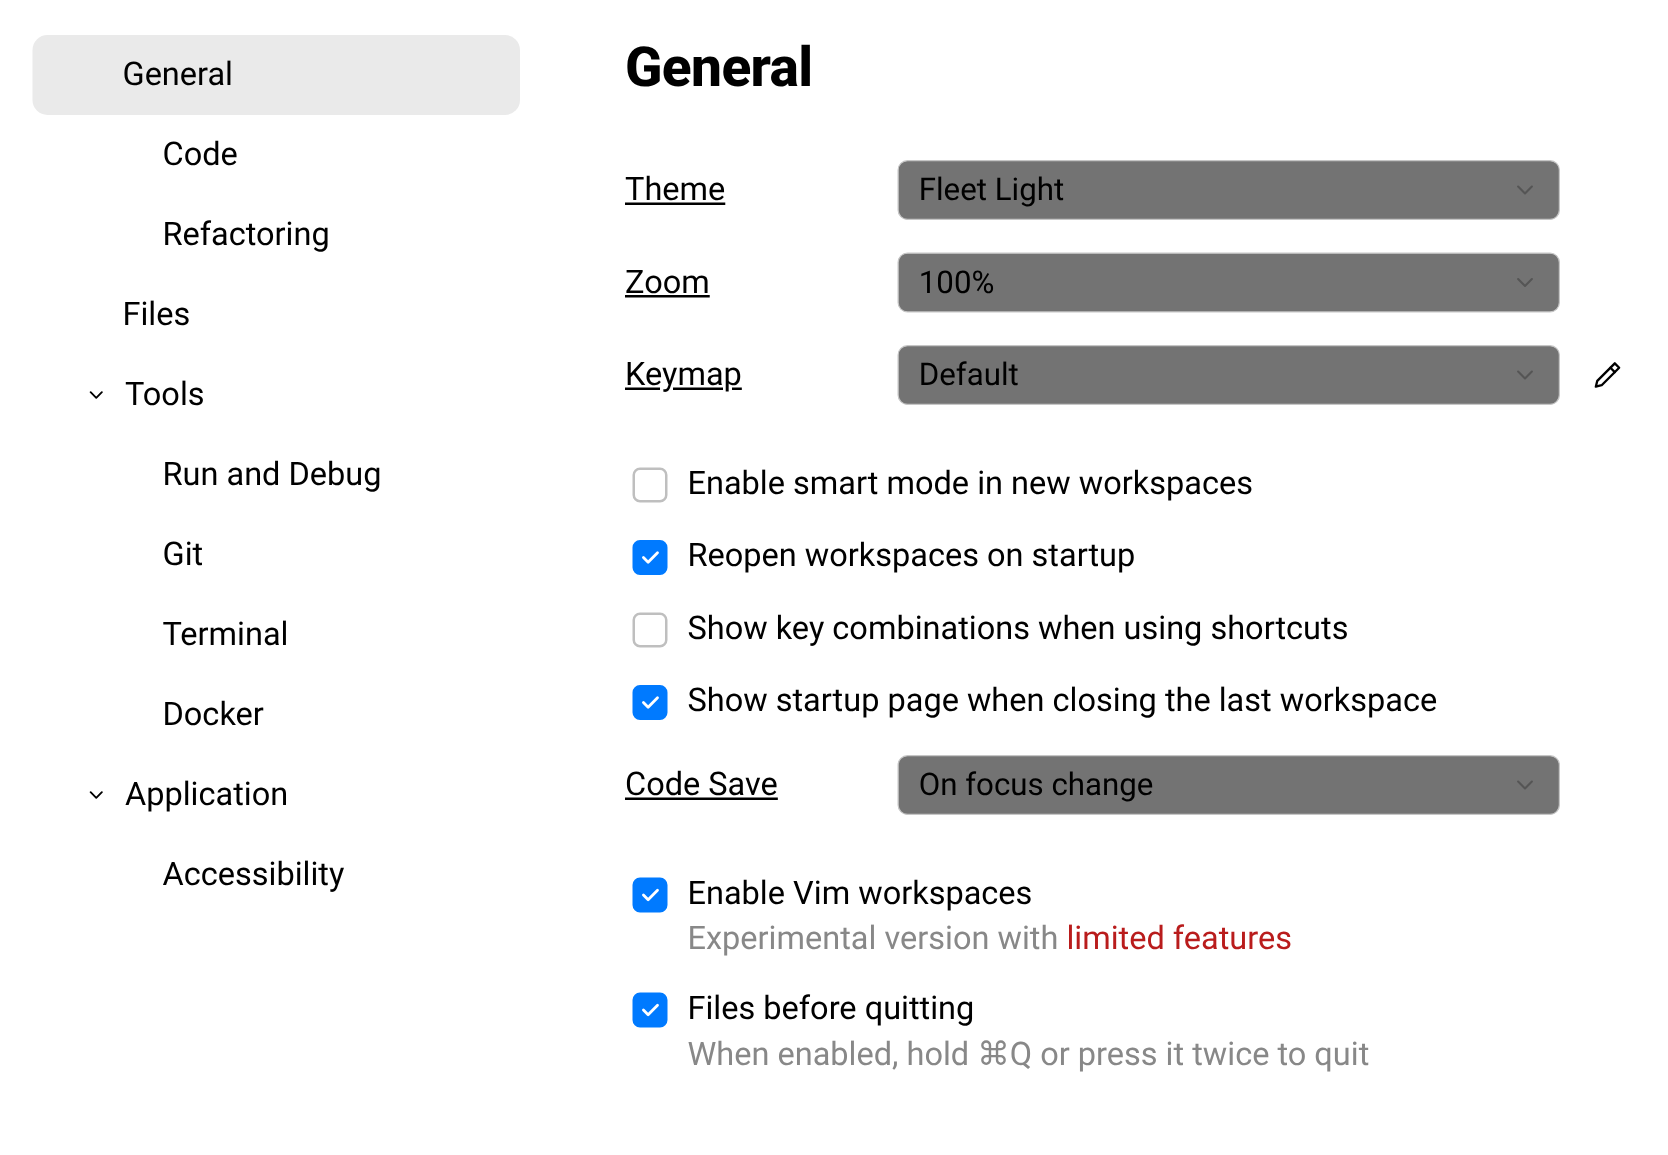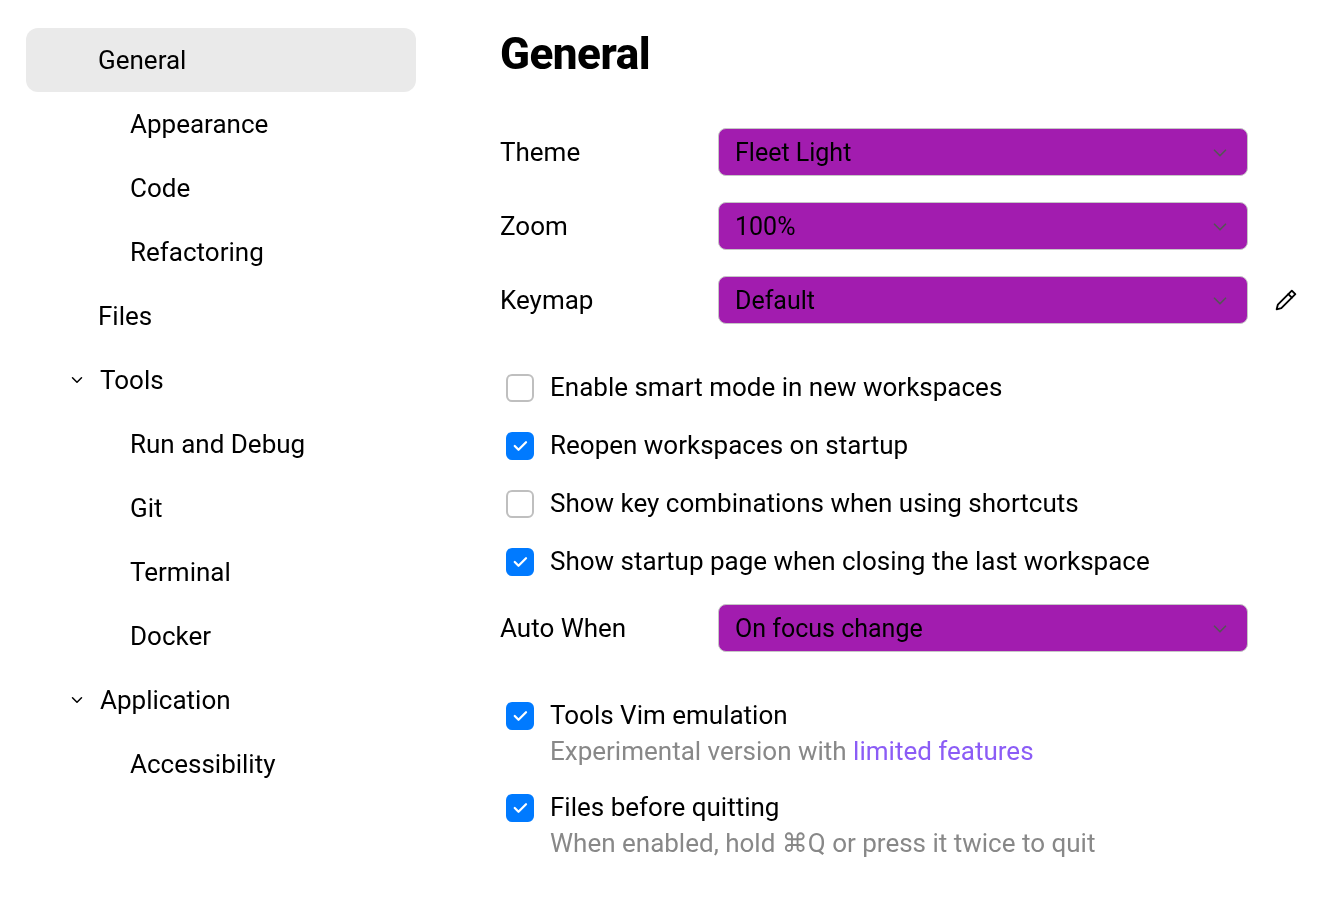--- a/index.html
+++ b/index.html
@@ -66,33 +66,34 @@
 
     .row {
       display: flex;
       align-items: center;
       margin-bottom: 26px;
     }
     .row .field-label {
       width: 218px;
       font-size: 26px;
       flex-shrink: 0;
+      text-decoration: underline;
     }
     .select {
       flex: 0 0 530px;
       height: 48px;
       border: 1px solid #c6c6c6;
       border-radius: 8px;
       display: flex;
       align-items: center;
       justify-content: space-between;
       padding: 0 16px;
       font-size: 25px;
       cursor: pointer;
-      background: #a21caf;
+      background: #737373;
     }
     .select .chevron-down {
       width: 22px;
       height: 22px;
       flex-shrink: 0;
     }
     .edit-icon {
       width: 28px;
       height: 28px;
       margin-left: 24px;
@@ -126,21 +127,21 @@
       font-size: 26px;
     }
     .check-desc {
       font-size: 26px;
       color: #888;
       margin-left: 50px;
       margin-top: -22px;
       margin-bottom: 26px;
     }
     .check-desc a {
-      color: #8b5cf6;
+      color: #b91c1c;
       text-decoration: none;
       text-align: center;
     }
 
     
     .chev-svg path { fill: none; stroke: #000; stroke-width: 2; stroke-linecap: round; stroke-linejoin: round; }
     .chev-thin-svg path { fill: none; stroke: #555; stroke-width: 1.8; stroke-linecap: round; stroke-linejoin: round; }
     .tick-svg path { fill: none; stroke: #fff; stroke-width: 3; stroke-linecap: round; stroke-linejoin: round; }
     .pencil-svg path, .pencil-svg line { fill: none; stroke: #000; stroke-width: 1.6; stroke-linecap: round; stroke-linejoin: round; }
   </style>
@@ -149,25 +150,20 @@
 
 <nav class="sidebar">
   <div class="nav-item level-0 selected">
     <span class="lbl-wrap">
         <span>General</span>
       </span>
   </div>
 
   <div class="nav-item level-child1">
     <span class="lbl-wrap">
-        <span>Appearance</span>
-      </span>
-  </div>
-  <div class="nav-item level-child1">
-    <span class="lbl-wrap">
         <span>Code</span>
       </span>
   </div>
   <div class="nav-item level-child1">
     <span class="lbl-wrap">
         <span>Refactoring</span>
       </span>
   </div>
   <div class="nav-item level-child2">
     <span class="lbl-wrap">
@@ -288,39 +284,39 @@
   <div class="check-row">
     <span class="checkbox checked">
       <svg class="tick-svg" width="18" height="18" viewBox="0 0 24 24">
           <path d="M5 12l5 5L20 7"></path>
         </svg>
     </span>
     <span class="check-label">Show startup page when closing the last workspace</span>
   </div>
 
   <div class="row" style="margin-top:8px;">
-    <div class="field-label">Auto When</div>
+    <div class="field-label">Code Save</div>
     <div class="select">
       <span>On focus change</span>
       <span class="chevron-down">
         <svg class="chev-thin-svg" width="22" height="22" viewBox="0 0 24 24">
             <path d="M6 9l6 6 6-6"></path>
           </svg>
       </span>
     </div>
   </div>
 
   <div style="height:14px"></div>
   <div class="check-row">
     <span class="checkbox checked">
       <svg class="tick-svg" width="18" height="18" viewBox="0 0 24 24">
           <path d="M5 12l5 5L20 7"></path>
         </svg>
     </span>
-    <span class="check-label">Tools Vim emulation</span>
+    <span class="check-label">Enable Vim workspaces</span>
   </div>
   <div class="check-desc">
     <span>Experimental version with </span><a href="#">limited features</a>
   </div>
 
   <div class="check-row">
     <span class="checkbox checked">
       <svg class="tick-svg" width="18" height="18" viewBox="0 0 24 24">
           <path d="M5 12l5 5L20 7"></path>
         </svg>

